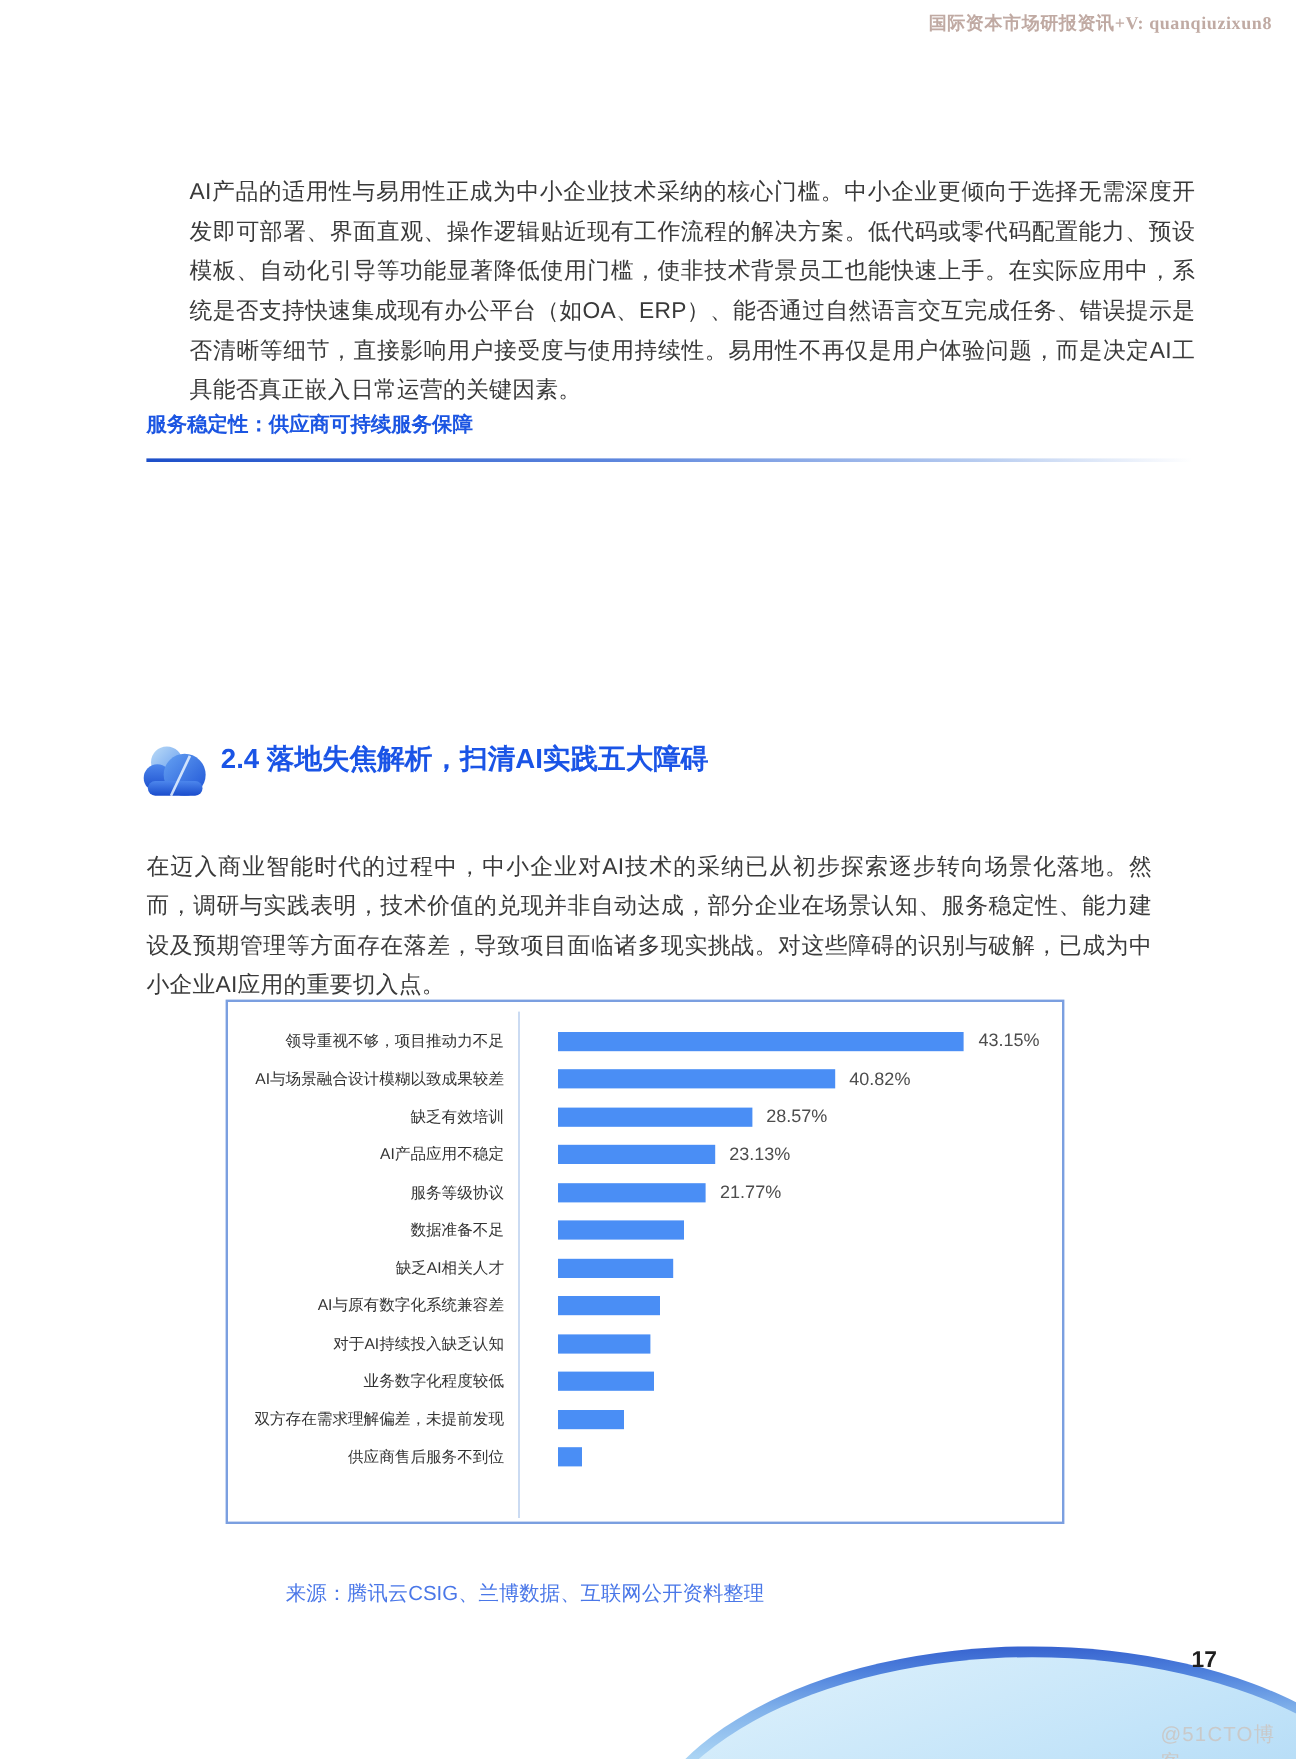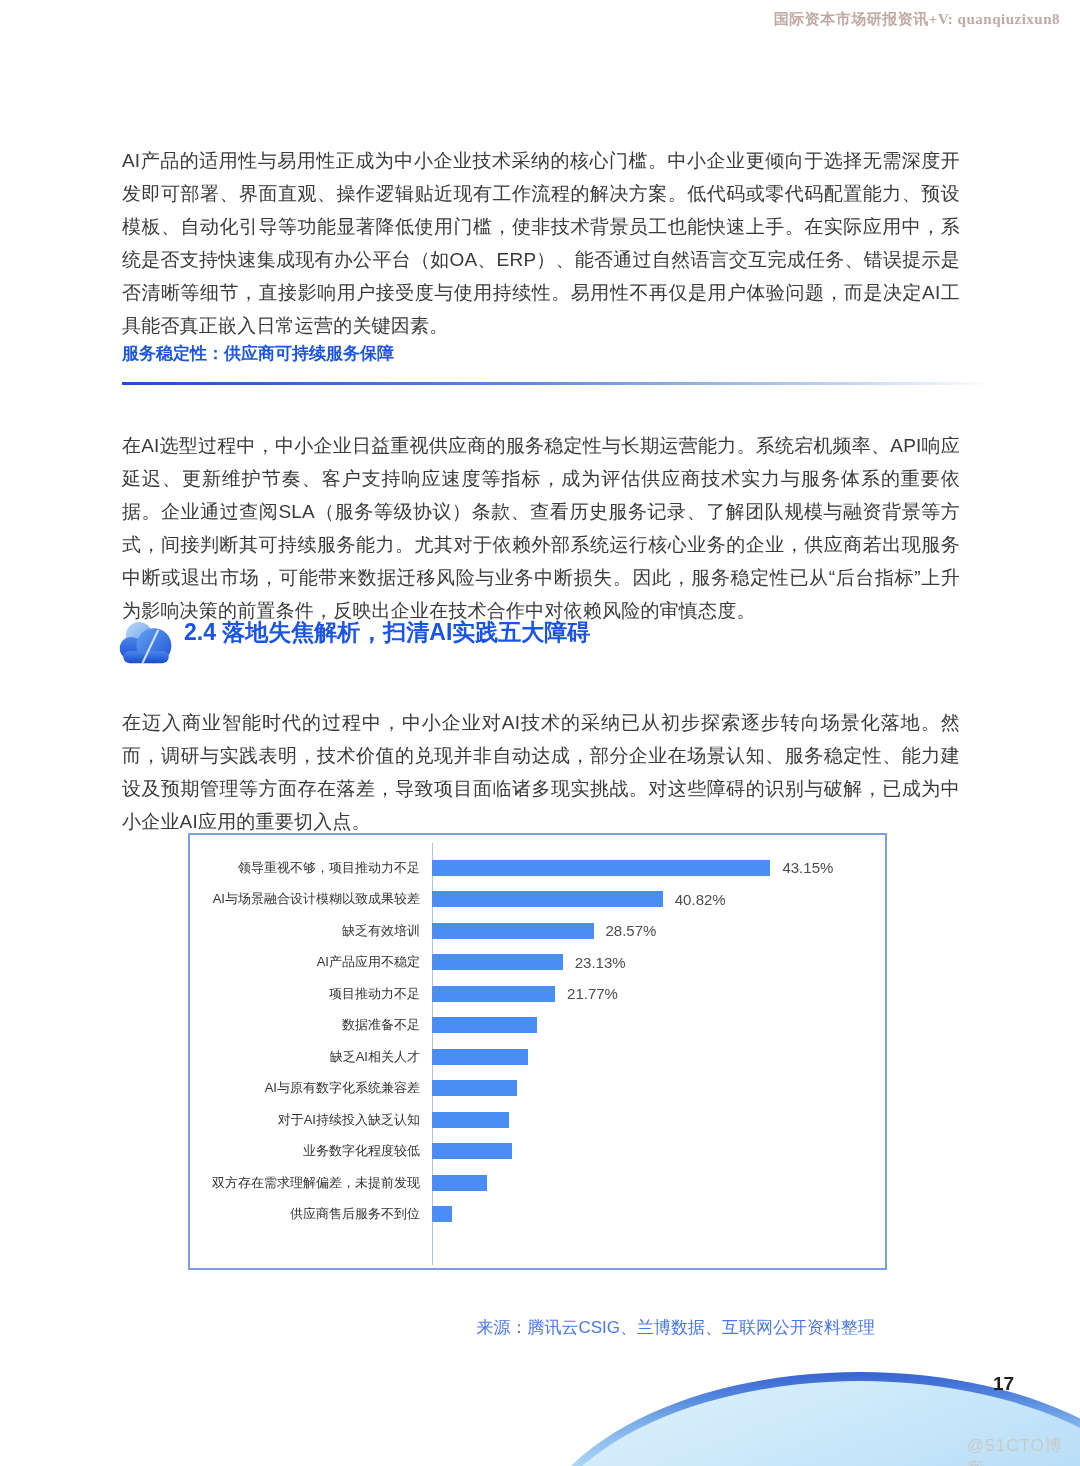--- a/index.html
+++ b/index.html
@@ -4,46 +4,46 @@
 <style>
   html,body{margin:0;padding:0;}
   body{width:1080px;height:1466px;background:#ffffff;font-family:"Liberation Sans","DejaVu Sans",sans-serif;}
   .page{position:relative;width:1080px;height:1466px;overflow:hidden;background:#fff;}
 
   .header-note{position:absolute;top:10px;right:20px;font-family:"Liberation Serif","DejaVu Serif",serif;
     font-weight:bold;font-size:15px;color:#c0aaa3;letter-spacing:0.5px;}
 
   .para{position:absolute;left:122px;width:838px;font-size:19px;line-height:33px;color:#3a3a3a;
     text-align:justify;letter-spacing:0.2px;}
-  .p1{top:125px;}
+  .p1{top:125px;margin-left:36px;}
   .p2{top:410px;}
   .p3{top:687px;}
 
   .h-service{position:absolute;left:122px;top:342px;font-size:17px;font-weight:bold;color:#1b55e2;}
   .h-underline{position:absolute;left:122px;top:382px;width:872px;height:3px;
     background:linear-gradient(to right,#1d4fc9 0%,#5d86dd 45%,#b9cdf0 80%,rgba(255,255,255,0) 100%);}
 
   .section-head{position:absolute;left:118px;top:617px;height:54px;display:flex;}
   .cloud-icon{width:56px;height:52px;margin-right:10px;flex:0 0 auto;}
   .section-title{font-size:23px;font-weight:bold;color:#1a54e6;}
 
   .chart-box{position:absolute;left:188px;top:833px;width:699px;height:437px;background:#fff;
     border:2px solid #7b9fe0;box-sizing:border-box;}
   .chart-rows{position:absolute;left:0;top:17px;width:100%;}
-  .chart-row{display:flex;align-items:center;height:31.5px;}
+  .chart-row{display:flex;align-items:center;height:31.5px;gap:33px;}
   .chart-label{width:230px;flex:0 0 auto;text-align:right;padding-right:12px;font-size:13px;color:#333;
     white-space:nowrap;}
   .chart-bararea{position:relative;flex:1 1 auto;display:flex;align-items:center;height:100%;}
   .chart-bar{height:16px;flex:0 0 auto;}
   .chart-value{margin-left:12px;font-size:15px;color:#4d4d4d;white-space:nowrap;}
   .chart-axis{position:absolute;left:242px;top:8px;bottom:3px;width:1px;background:#a9c4ea;}
 
   .chart-caption{position:absolute;left:0;top:1293px;width:1080px;text-align:center;font-size:17px;
     color:#3d6fe4;line-height:23px;}
-  .chart-source{position:absolute;left:0;top:1316px;width:875px;text-align:right;font-size:17px;
+  .chart-source{position:absolute;left:0;top:1316px;width:875px;text-align:center;font-size:17px;
     color:#4a77e8;line-height:23px;}
 
   .ellipse-outer{position:absolute;left:528px;top:1372px;width:664px;height:370px;border-radius:50%;
     background:linear-gradient(to bottom,#3763cf 0%,#4f82dd 6%,#7fb0ea 14%,#aed7f5 26%,#bfe2f8 40%);}
   .ellipse-inner{position:absolute;left:531px;top:1381px;width:658px;height:366px;border-radius:50%;
     background:linear-gradient(160deg,#e2f3fc 0%,#c3e4f9 35%,#a4d2f3 70%,#8ec4ef 100%);}
 
   .page-number{position:absolute;left:993px;top:1373px;font-size:19px;font-weight:bold;color:#1f1f1f;}
   .watermark{position:absolute;left:967px;top:1434px;font-size:17px;color:#c9c9c9;letter-spacing:1px;}
 </style>
@@ -52,21 +52,20 @@
 
 <div class="page">
 
   <div class="header-note">国际资本市场研报资讯+V: quanqiuzixun8</div>
 
   <p class="para p1">AI产品的适用性与易用性正成为中小企业技术采纳的核心门槛。中小企业更倾向于选择无需深度开发即可部署、界面直观、操作逻辑贴近现有工作流程的解决方案。低代码或零代码配置能力、预设模板、自动化引导等功能显著降低使用门槛，使非技术背景员工也能快速上手。在实际应用中，系统是否支持快速集成现有办公平台（如OA、ERP）、能否通过自然语言交互完成任务、错误提示是否清晰等细节，直接影响用户接受度与使用持续性。易用性不再仅是用户体验问题，而是决定AI工具能否真正嵌入日常运营的关键因素。</p>
 
   <div class="h-service">服务稳定性：供应商可持续服务保障</div>
   <div class="h-underline"></div>
 
-  <p class="para p2">在AI选型过程中，中小企业日益重视供应商的服务稳定性与长期运营能力。系统宕机频率、API响应延迟、更新维护节奏、客户支持响应速度等指标，成为评估供应商技术实力与服务体系的重要依据。企业通过查阅SLA（服务等级协议）条款、查看历史服务记录、了解团队规模与融资背景等方式，间接判断其可持续服务能力。尤其对于依赖外部系统运行核心业务的企业，供应商若出现服务中断或退出市场，可能带来数据迁移风险与业务中断损失。因此，服务稳定性已从“后台指标”上升为影响决策的前置条件，反映出企业在技术合作中对依赖风险的审慎态度。</p>
 
   <div class="section-head">
     <svg class="cloud-icon" viewBox="0 0 64 58" xmlns="http://www.w3.org/2000/svg">
       <defs>
         <linearGradient id="cg1" x1="0" y1="0" x2="1" y2="1">
           <stop offset="0" stop-color="#bcdcf7"></stop>
             <stop offset="1" stop-color="#5f97ee"></stop>
         </linearGradient>
         <linearGradient id="cg2" x1="0" y1="0" x2="1" y2="1">
           <stop offset="0" stop-color="#66a2f2"></stop>
@@ -113,21 +112,21 @@
           </div>
         </div>
         <div class="chart-row">
           <div class="chart-label">AI产品应用不稳定</div>
           <div class="chart-bararea">
             <div class="chart-bar" style="width: 130.773px; background: rgb(74, 142, 245);"></div>
             <span class="chart-value">23.13%</span>
           </div>
         </div>
         <div class="chart-row">
-          <div class="chart-label">项目推动力不足</div>
+          <div class="chart-label">服务等级协议</div>
           <div class="chart-bararea">
             <div class="chart-bar" style="width: 123.084px; background: rgb(74, 142, 245);"></div>
             <span class="chart-value">21.77%</span>
           </div>
         </div>
         <div class="chart-row">
           <div class="chart-label">数据准备不足</div>
           <div class="chart-bararea">
             <div class="chart-bar" style="width: 104.596px; background: rgb(74, 142, 245);"></div>
           </div>

